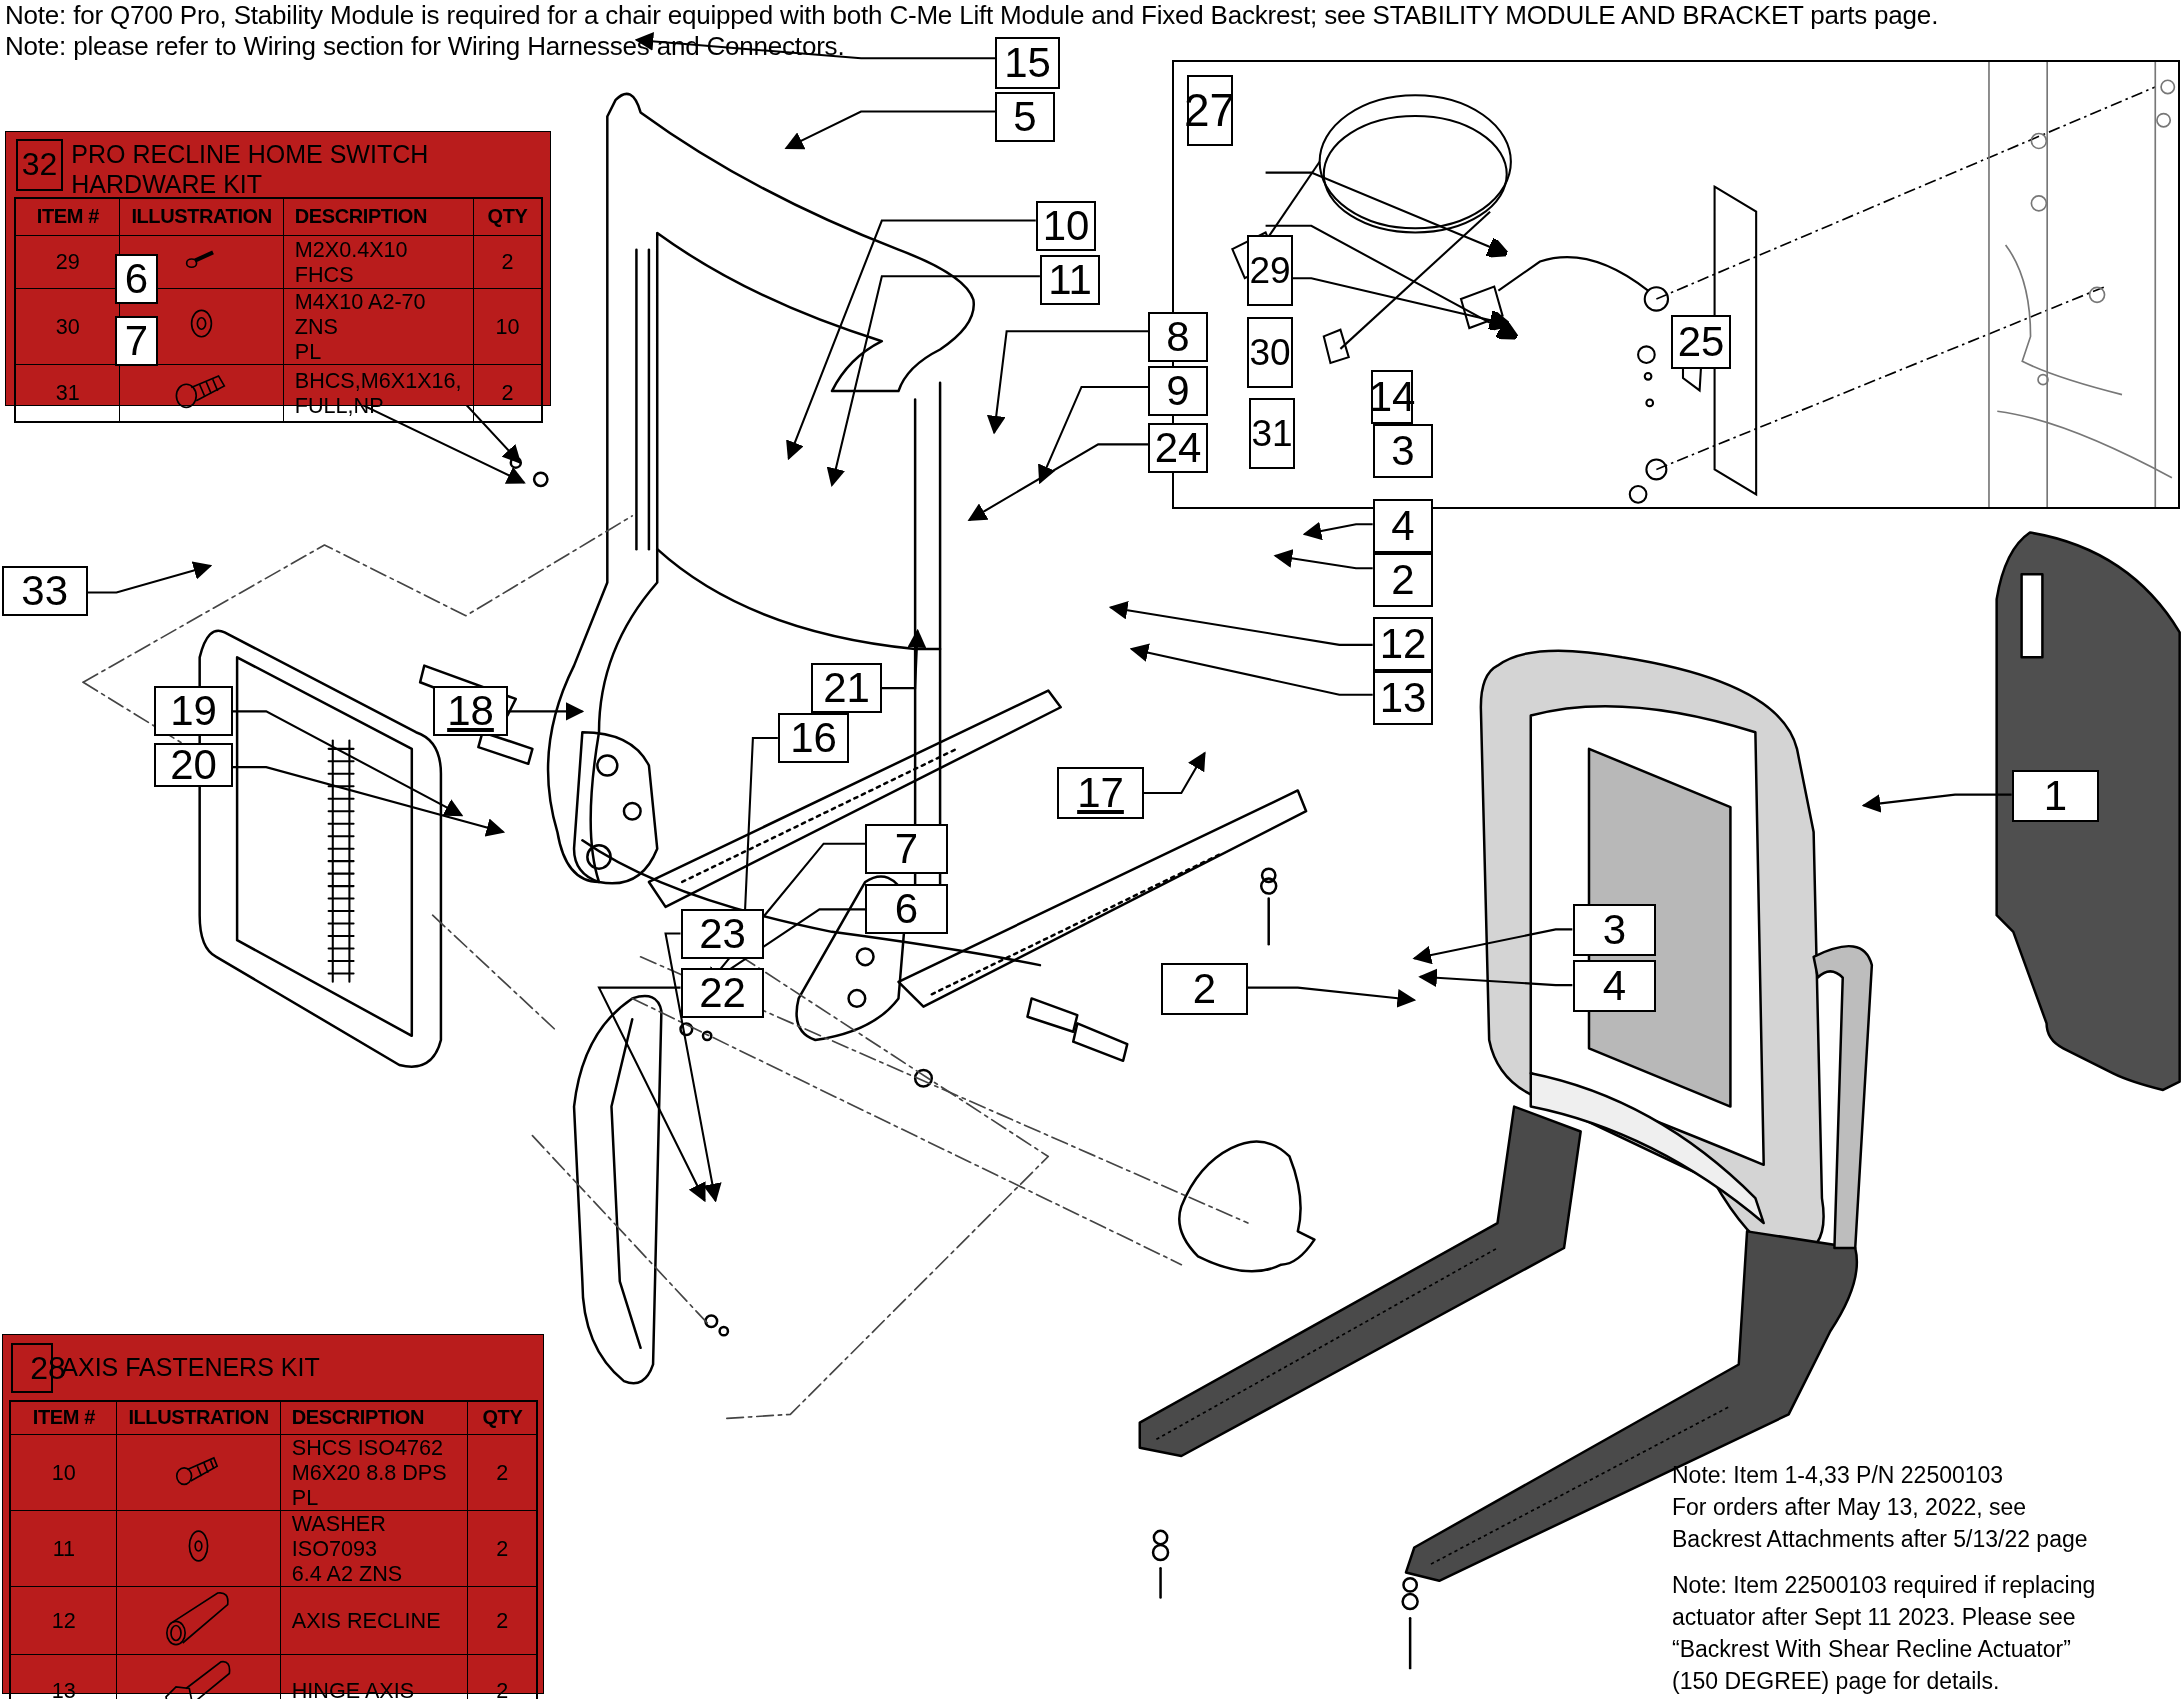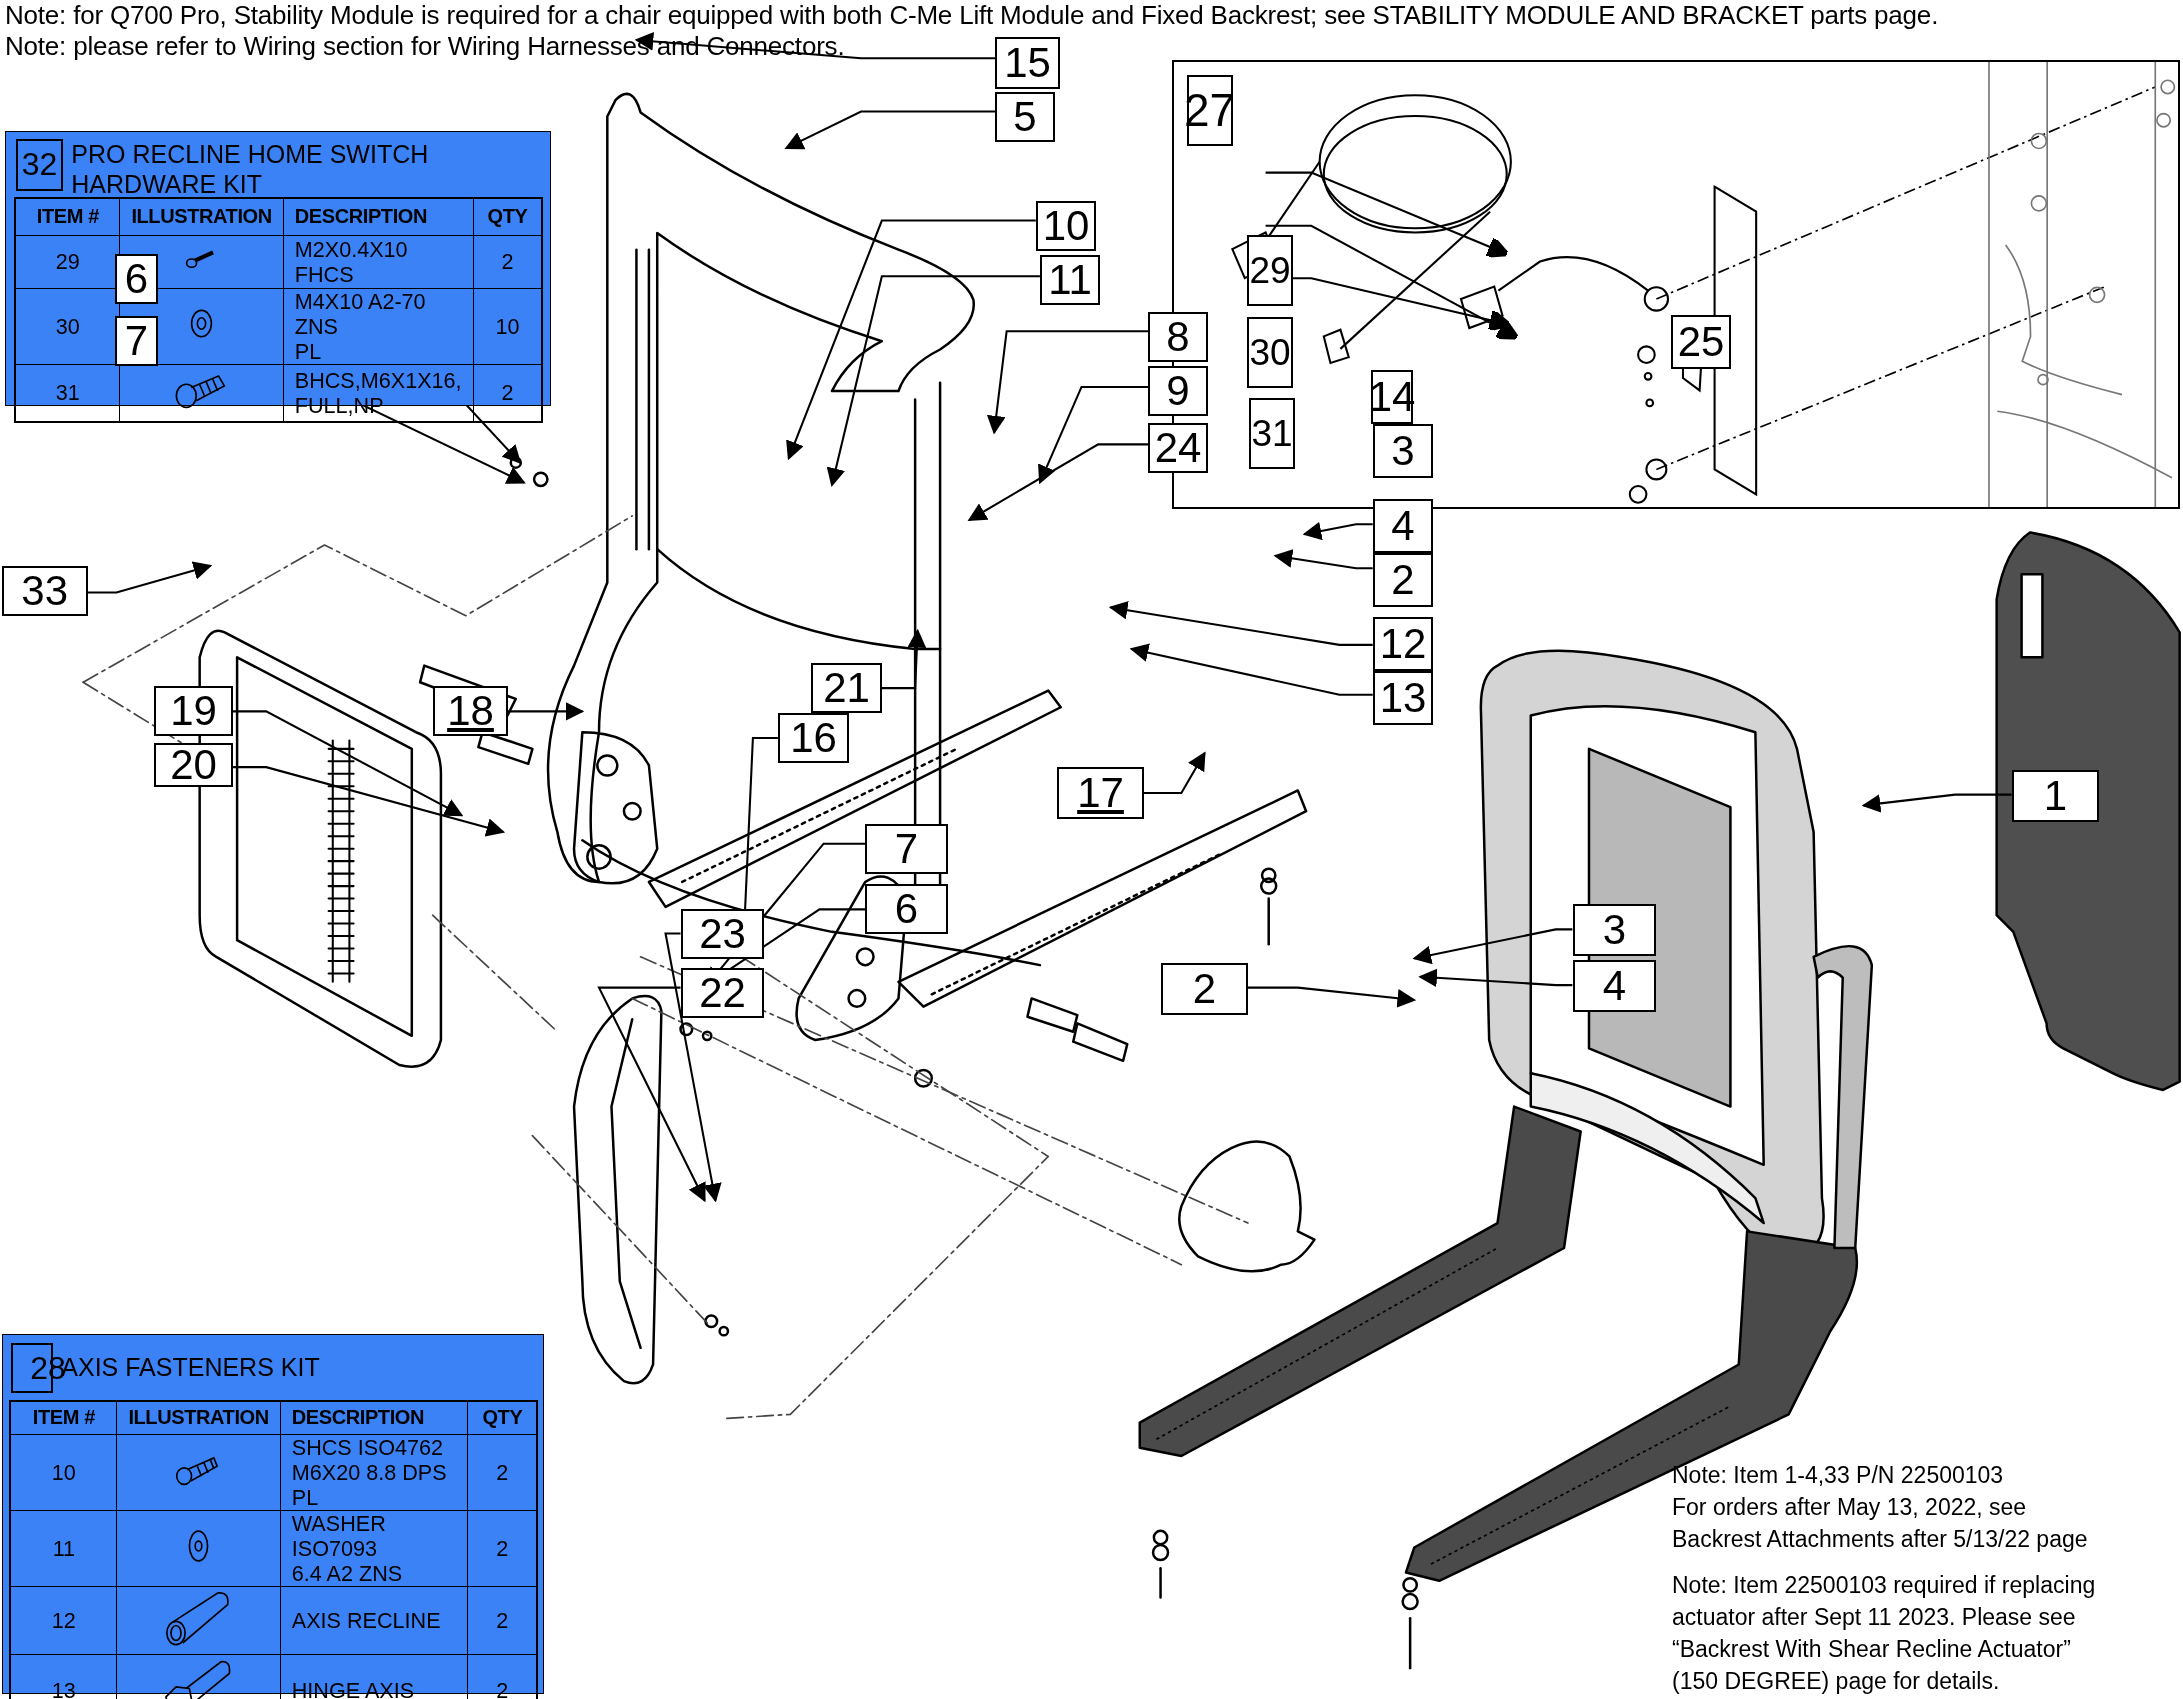--- a/index.html
+++ b/index.html
@@ -2,21 +2,21 @@
 <html style="font-size:13.3px"><head>
 <meta charset="utf-8">
 <style>
   html, body { margin:0; padding:0; background:#ffffff; }
   body { width:2183px; height:1699px; position:relative; overflow:hidden;
          font-family:"Liberation Sans", sans-serif; color:#000; }
   .note-top { position:absolute; left:5px; font-size:26px; line-height:30px; white-space:nowrap; letter-spacing:-0.2px; }
   .callout { position:absolute; border:2.5px solid #000; background:#fff; display:flex;
              align-items:center; justify-content:center; font-size:42px; box-sizing:border-box; }
   svg.draw { position:absolute; left:0; top:0; }
-  .kit { position:absolute; border:1.7px solid #000; background:#3b82f6; box-sizing:border-box; }
+  .kit { position:absolute; border:1.7px solid #000; background:#b91c1c; box-sizing:border-box; }
   .kit-head { position:absolute; display:flex; align-items:flex-start; }
   .kit-num { border:2.5px solid #000; font-size:32px; display:flex; align-items:center; justify-content:center; box-sizing:border-box; }
   .kit-title { font-size:25px; line-height:30px; margin-left:8.3px; }
   table.kt { position:absolute; border-collapse:collapse; border:2.5px solid #000; }
   table.kt th, table.kt td { border:1.7px solid #000; padding:0 11px; font-size:21.6px; line-height:25px; text-align:center; }
   table.kt th { font-weight:bold; font-size:20px; letter-spacing:-0.4px; }
   table.kt td.desc { text-align:left; }
   .inset { position:absolute; left:1172px; top:60px; width:1008px; height:449px; border:2.5px solid #000; box-sizing:border-box; background:#fff; overflow:hidden; }
   .note-br { position:absolute; font-size:23px; line-height:32px; white-space:nowrap; }
 </style>

